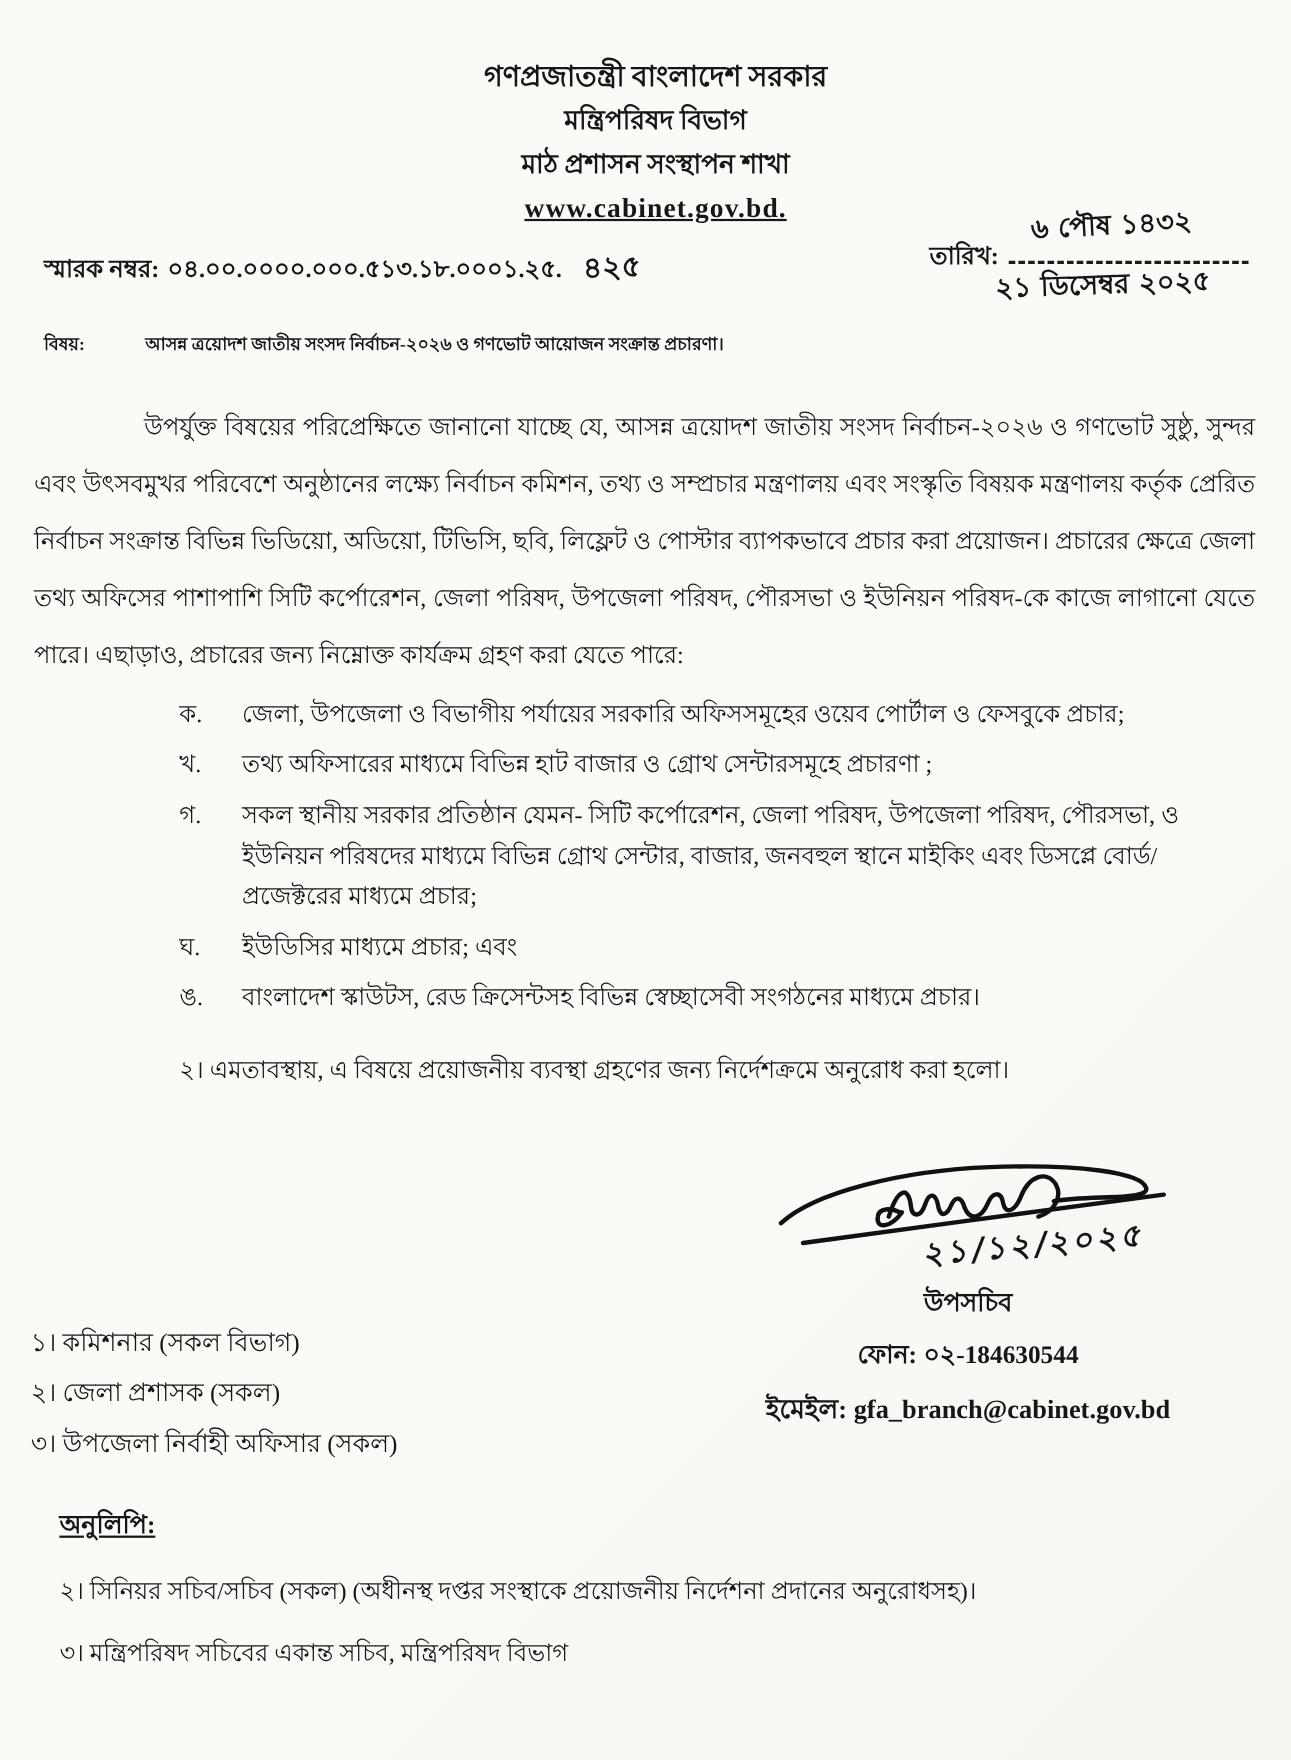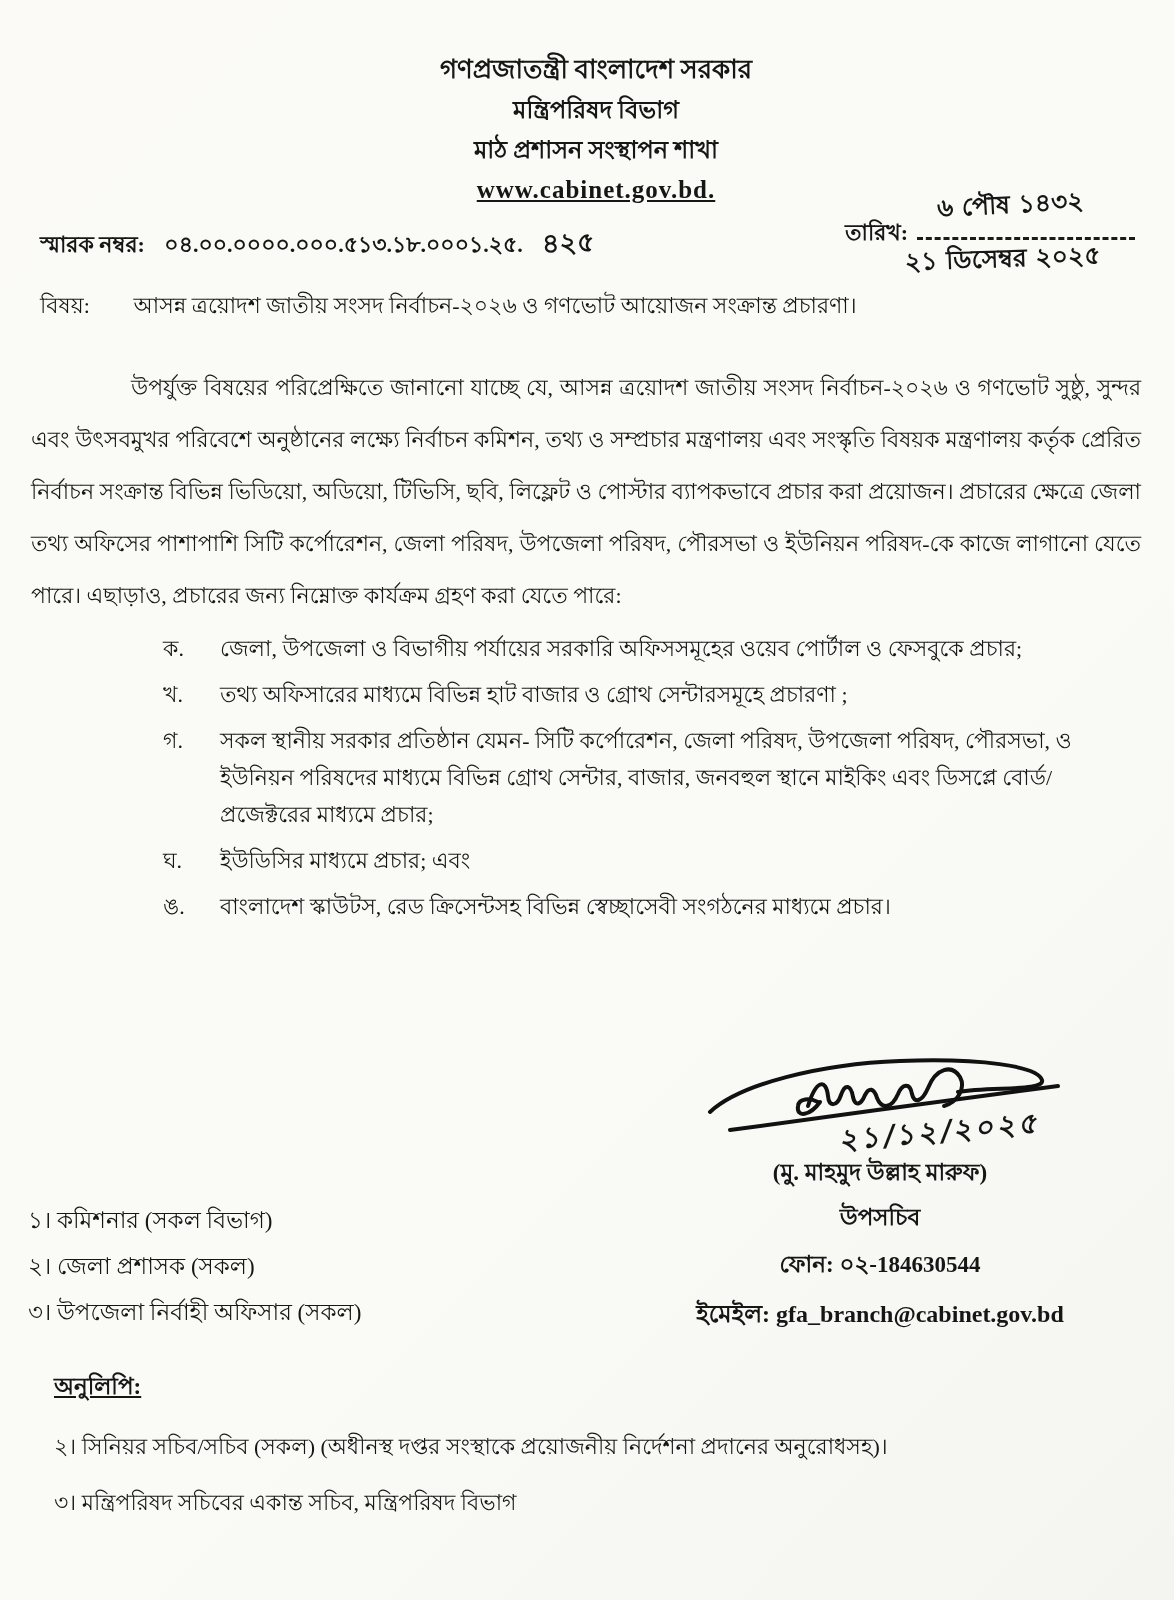--- a/index.html
+++ b/index.html
@@ -24,21 +24,21 @@
   .memo{left:40px;top:222px;font-size:22px;font-weight:700;white-space:nowrap;}
   .memo .serial{font-size:27px;margin-left:14px;font-weight:700;transform:rotate(-2deg);display:inline-block;}
   
   .dateblock{left:845px;top:189px;width:300px;height:90px;}
   .date-label{position:absolute;left:0;top:26px;font-size:22px;font-weight:700;}
   .dash-line{position:absolute;left:72px;top:48px;width:218px;border-top:3px dashed #1b1b1b;}
   .hw{font-family:"DejaVu Sans","Liberation Sans",sans-serif;font-weight:700;}
   .date-bn{position:absolute;left:92px;top:-4px;font-size:25px;transform:rotate(-3deg);white-space:nowrap;}
   .date-en{position:absolute;left:60px;top:50px;font-size:25px;transform:rotate(-2deg);white-space:nowrap;}
   
-  .subject{left:40px;top:288px;width:1095px;font-size:22px;font-weight:400;}
+  .subject{left:40px;top:300px;width:1095px;font-size:16px;font-weight:700;}
   .subject .sub-label{display:inline-block;width:88px;}
   
   .para1{left:31px;top:362px;width:1110px;font-size:22px;line-height:52px;text-align:justify;text-indent:100px;}
   .list{left:163px;top:630px;width:975px;font-size:22px;}
   .li{display:flex;margin-bottom:9px;line-height:37px;}
   .li .mk{width:57px;flex:none;}
   .li .tx{flex:1;}
   .para2{left:163px;top:955px;width:950px;font-size:22px;line-height:36px;}
   
   .sigblock{left:640px;top:1050px;width:480px;text-align:center;}
@@ -63,21 +63,21 @@
 
   <div class="abs hdr">
     <div class="hdr-l1">গণপ্রজাতন্ত্রী বাংলাদেশ সরকার</div>
     <div class="hdr-l2">মন্ত্রিপরিষদ বিভাগ</div>
     <div class="hdr-l3">মাঠ প্রশাসন সংস্থাপন শাখা</div>
     <div class="hdr-web">www.cabinet.gov.bd.</div>
   </div>
 
   <div class="abs memo">
     <span>স্মারক নম্বর:</span>
-    <span style="margin-left:14px;">০৪.০০.০০০০.০০০.৫১৩.১৮.০০০১.২৫.</span>
+    <span style="margin-left:2px;">০৪.০০.০০০০.০০০.৫১৩.১৮.০০০১.২৫.</span>
     <span class="serial">৪২৫</span>
   </div>
 
   <div class="abs dateblock">
     <span class="date-label">তারিখ:</span>
     <span class="dash-line"></span>
     <span class="hw date-bn">৬  পৌষ ১৪৩২</span>
     <span class="hw date-en">২১  ডিসেম্বর ২০২৫</span>
   </div>
 
@@ -104,32 +104,32 @@
     <div class="li">
       <span class="mk">ঘ.</span>
       <span class="tx">ইউডিসির মাধ্যমে প্রচার; এবং</span>
     </div>
     <div class="li">
       <span class="mk">ঙ.</span>
       <span class="tx">বাংলাদেশ স্কাউটস, রেড ক্রিসেন্টসহ বিভিন্ন স্বেচ্ছাসেবী সংগঠনের মাধ্যমে প্রচার।</span>
     </div>
   </div>
 
+  <div class="abs para2">২। এমতাবস্থায়, এ বিষয়ে প্রয়োজনীয় ব্যবস্থা গ্রহণের জন্য নির্দেশক্রমে অনুরোধ করা হলো।</div>
 
   <div class="abs sigblock">
     <svg class="sig-svg" width="380" height="110" viewBox="0 0 380 110">
       <g fill="none" stroke="#111" stroke-width="4" stroke-linecap="round">
         <path d="M20 62 C50 34 130 14 210 11 C290 8 348 16 352 30 C355 42 300 36 268 42"></path>
         <path d="M118 56 C126 30 136 28 138 46 C139 57 147 57 151 45 C155 33 161 35 163 47 C165 57 171 55 175 45 C179 37 184 38 187 48 C192 60 202 58 208 44 C212 34 220 32 222 44 C224 54 232 52 238 38 C246 18 262 14 270 27 C276 38 268 52 254 56"></path>
         <path d="M130 52 C120 66 106 68 108 56 C109 48 120 48 128 52"></path>
         <path d="M40 80 C140 66 280 48 368 36"></path>
       </g>
     </svg>
     <span class="hw sig-date">২১/১২/২০২৫</span>
-    <div class="sig-name">(মু. মাহমুদ উল্লাহ মারুফ)</div>
     <div class="sig-desg">উপসচিব</div>
     <div class="sig-phone">ফোন: ০২-184630544</div>
     <div class="sig-email">ইমেইল: gfa_branch@cabinet.gov.bd</div>
   </div>
 
   <div class="abs recips">
     <div>১। কমিশনার (সকল বিভাগ)</div>
     <div>২। জেলা প্রশাসক (সকল)</div>
     <div>৩। উপজেলা নির্বাহী অফিসার (সকল)</div>
   </div>

